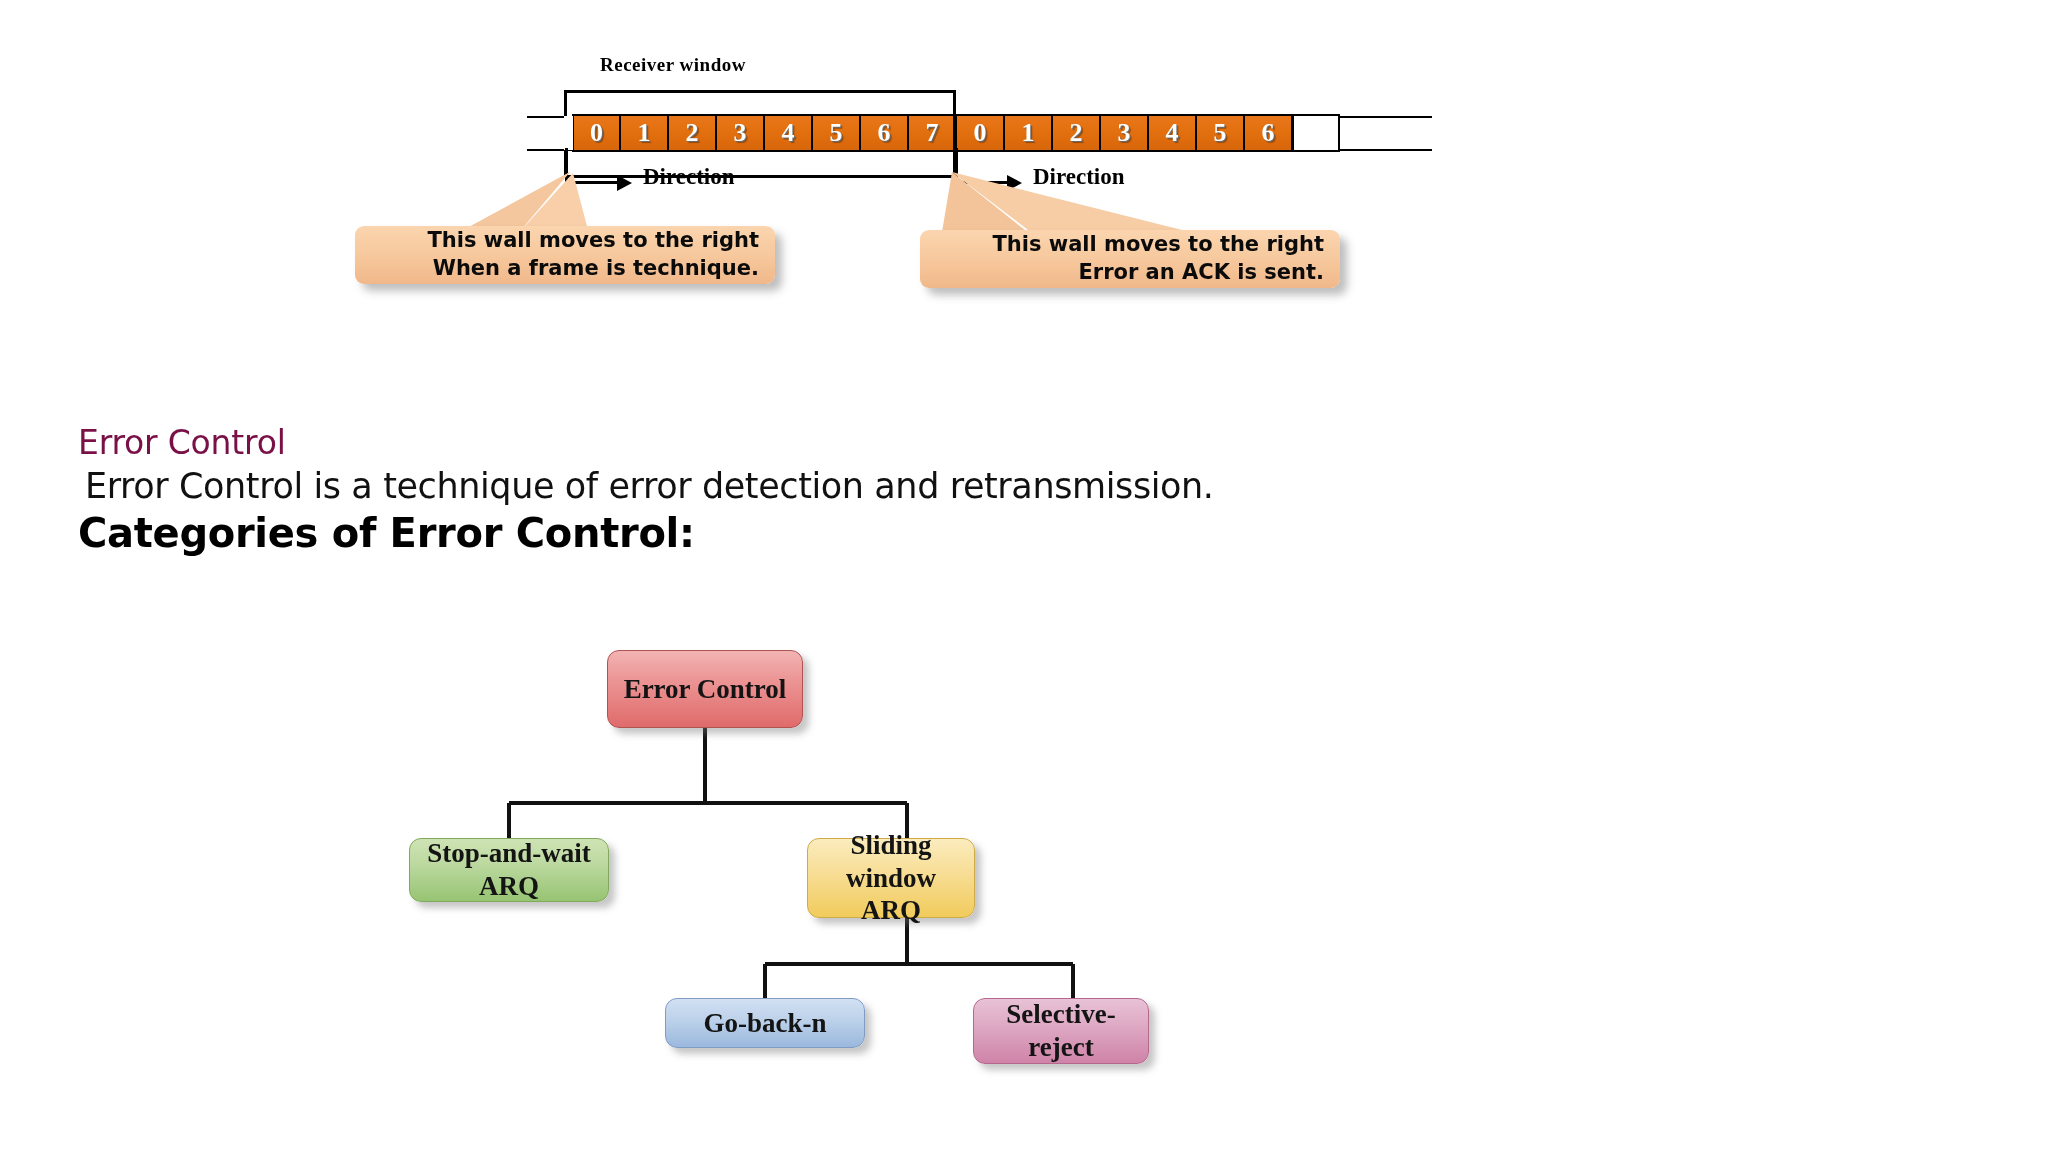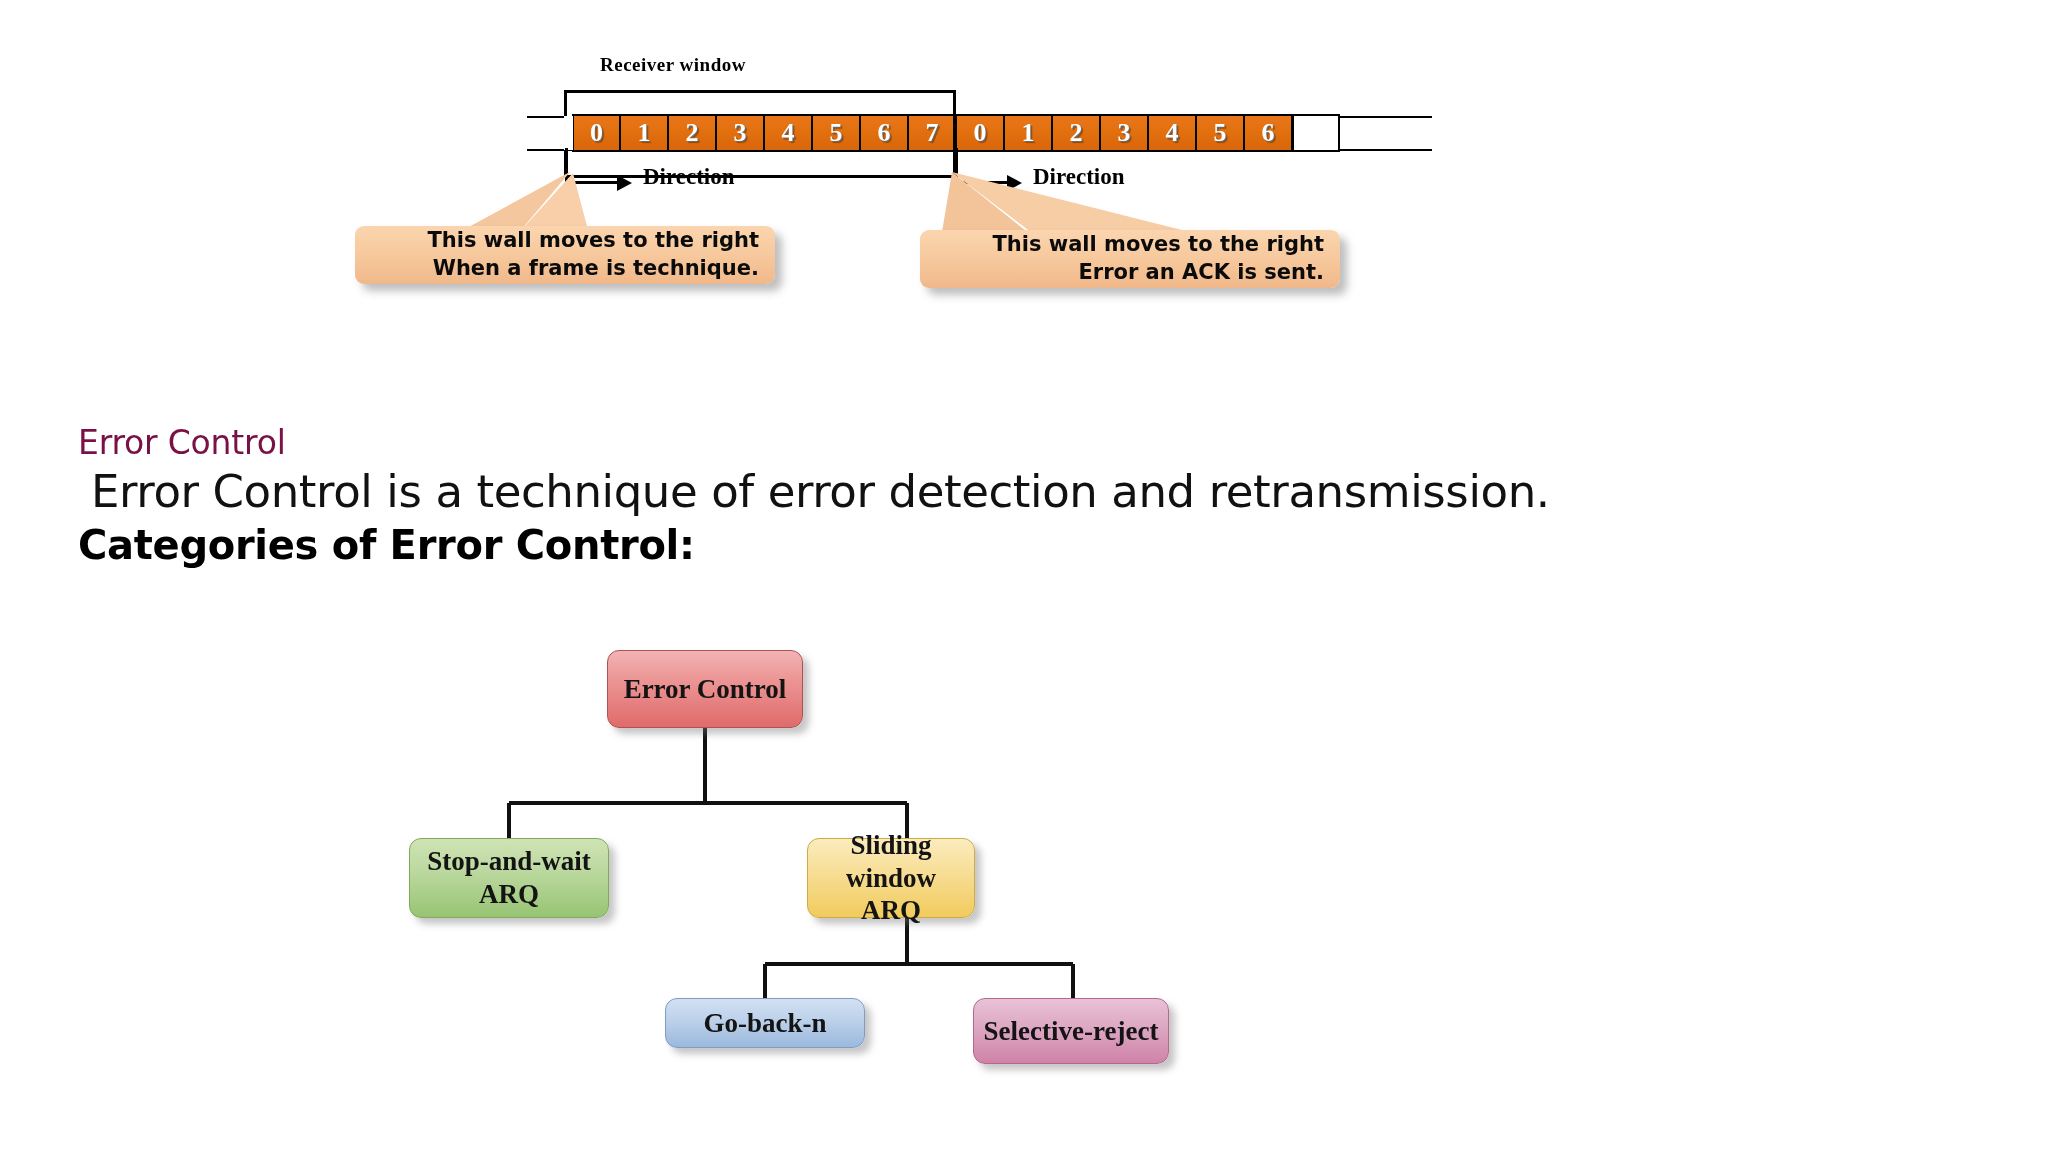--- a/index.html
+++ b/index.html
@@ -180,24 +180,24 @@
     font-family: "DejaVu Sans", sans-serif;
     font-size: 33px;
     color: #7a1146;
     line-height: 1.18;
     margin: 0 0 2px 0;
     font-weight: normal;
     letter-spacing: -0.2px;
   }
   #error-control-definition {
     font-family: "DejaVu Sans", sans-serif;
-    font-size: 45px;
+    font-size: 35px;
     color: #111111;
     line-height: 1.2;
-    margin: 0 0 2px 13px;
+    margin: 0 0 2px 7px;
     font-weight: normal;
     letter-spacing: -0.4px;
   }
   #error-control-categories-label {
     font-family: "DejaVu Sans", sans-serif;
     font-size: 40px;
     color: #000000;
     line-height: 1.2;
     margin: 0;
     font-weight: bold;
@@ -236,36 +236,36 @@
     line-height: 1.22;
     color: #141414;
     z-index: 2;
   }
   #node-error-control {
     left: 607px;  top: 30px;  width: 196px; height: 78px;
     background: linear-gradient(180deg, #f3b3b3 0%, #ec9595 38%, #e06b6b 100%);
     border-color: #b05252;
   }
   #node-stop-and-wait {
-    left: 409px;  top: 218px; width: 200px; height: 80px;
+    left: 409px;  top: 218px; width: 200px; height: 64px;
     background: linear-gradient(180deg, #cfe3b4 0%, #bcd9a0 40%, #97c473 100%);
     border-color: #7fa95c;
   }
   #node-sliding-window {
     left: 807px;  top: 218px; width: 168px; height: 80px;
     background: linear-gradient(180deg, #fbecbe 0%, #f7dd94 45%, #f1cb5c 100%);
     border-color: #ceab46;
   }
   #node-go-back-n {
     left: 665px;  top: 378px; width: 200px; height: 50px;
     background: linear-gradient(180deg, #d2e0f2 0%, #bcd1ea 45%, #9bb8dd 100%);
     border-color: #7f9cc4;
   }
   #node-selective-reject {
-    left: 973px;  top: 378px; width: 196px; height: 66px;
+    left: 973px;  top: 378px; width: 176px; height: 66px;
     background: linear-gradient(180deg, #e8c2d6 0%, #dda7c2 45%, #cf83a8 100%);
     border-color: #b5678e;
   }
 </style>
 </head>
 <body>
 
 <div id="sliding-window-figure">
 
   <div id="receiver-window-label">Receiver window</div>

